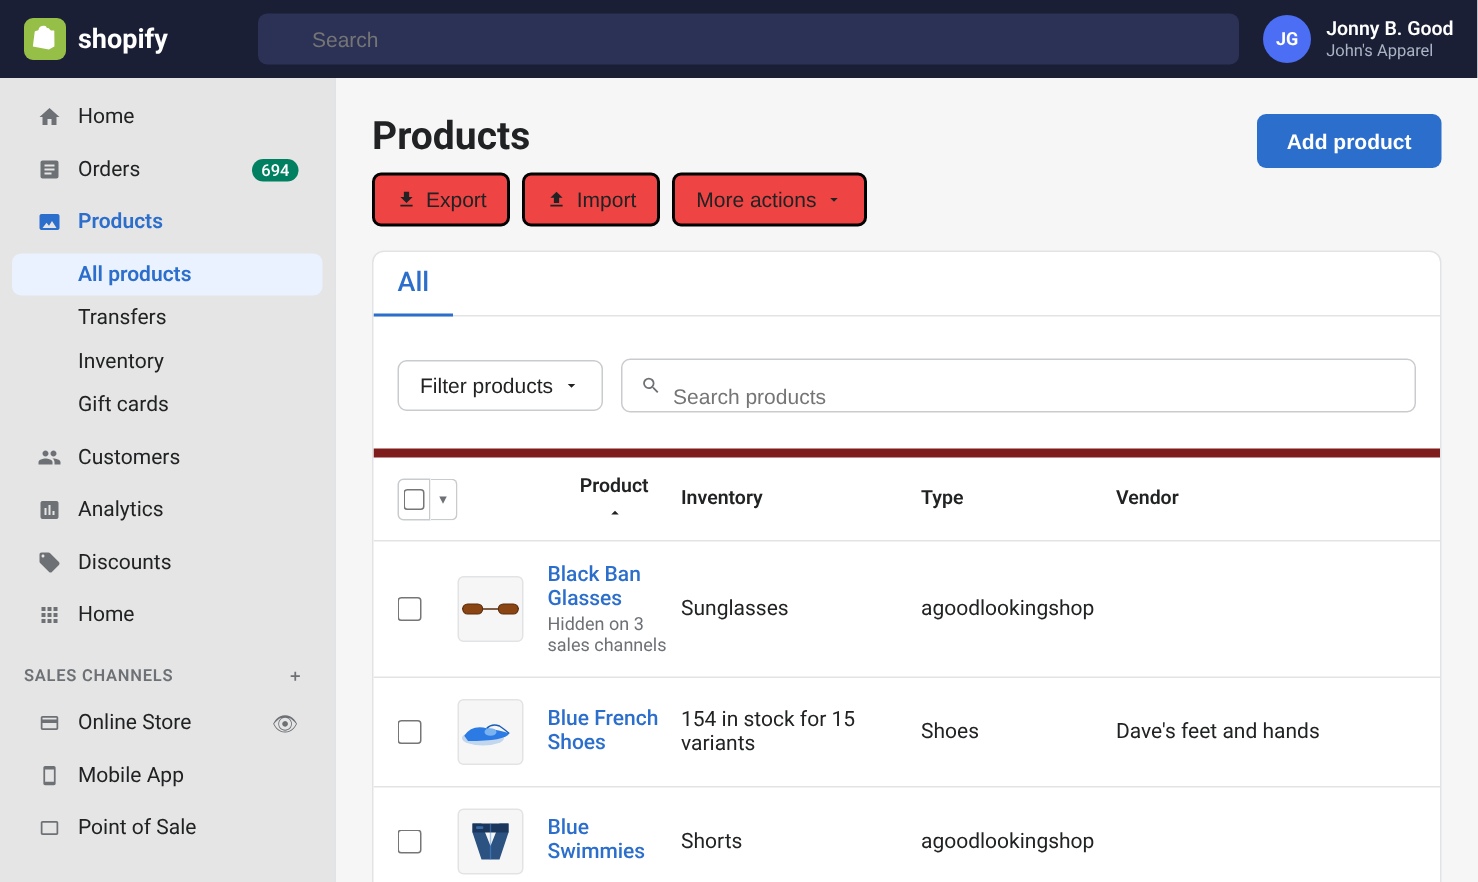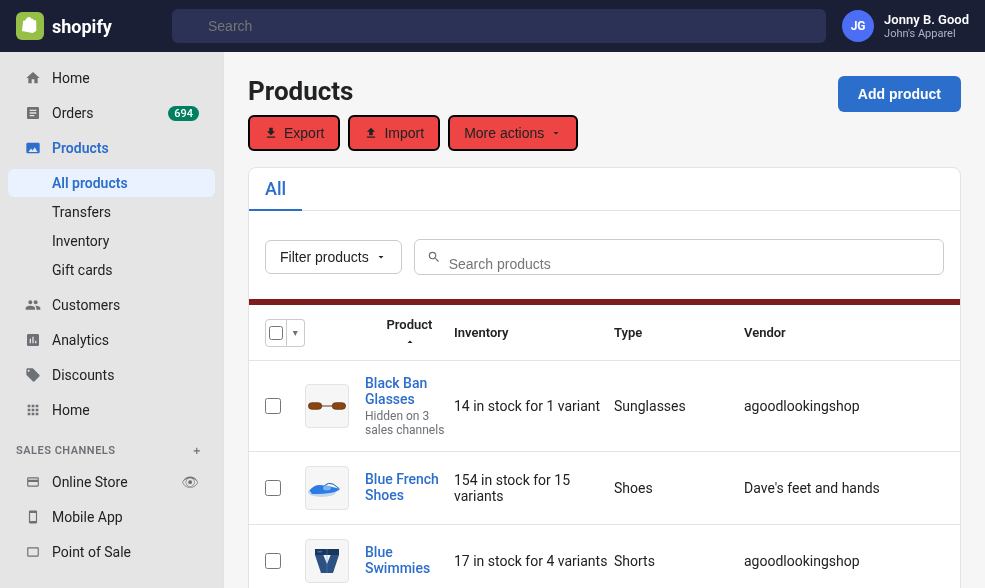--- a/index.html
+++ b/index.html
@@ -556,21 +556,20 @@
             <rect x="51" y="8" width="28" height="14" rx="7" fill="#8B4513" stroke="#5a2d0c" stroke-width="1.5"></rect>
             <line x1="29" y1="15" x2="51" y2="15" stroke="#5a2d0c" stroke-width="2"></line>
             <line x1="1" y1="15" x2="-4" y2="10" stroke="#5a2d0c" stroke-width="1.5"></line>
             <line x1="79" y1="15" x2="84" y2="10" stroke="#5a2d0c" stroke-width="1.5"></line>
           </svg>
         </div>
         <div class="product-info">
           <span class="product-name">Black Ban Glasses</span>
           <span class="product-subtitle">Hidden on 3 sales channels</span>
         </div>
-        <div class="col-text">14 in stock for 1 variant</div>
         <div class="col-text">Sunglasses</div>
         <div class="col-text">agoodlookingshop</div>
       </div>
 
       <div class="table-row">
         <div class="checkbox-wrap">
           <input type="checkbox" style="">
         </div>
         <div class="product-thumb">
           <svg width="40" height="26" viewBox="0 0 80 40" fill="none">
@@ -598,19 +597,18 @@
             <path d="M10 10 L20 10 L30 35 L40 10 L50 10 L50 20 L40 50 L20 50 L10 20 Z" fill="#2c5282"></path>
             <path d="M10 10 L50 10 L50 20 L10 20 Z" fill="#1a365d"></path>
             <line x1="30" y1="10" x2="30" y2="50" stroke="#4a90d9" stroke-width="1.5" opacity="0.5"></line>
             <rect x="14" y="13" width="8" height="3" rx="1" fill="#4a90d9" opacity="0.6"></rect>
           </svg>
         </div>
         <div class="product-info">
           <span class="product-name">Blue Swimmies</span>
           <span class="product-subtitle"></span>
         </div>
-        <div class="col-text">17 in stock for 4 variants</div>
         <div class="col-text">Shorts</div>
         <div class="col-text">agoodlookingshop</div>
       </div>
     </div>
   </main>
 </div>
 
 </body></html>

